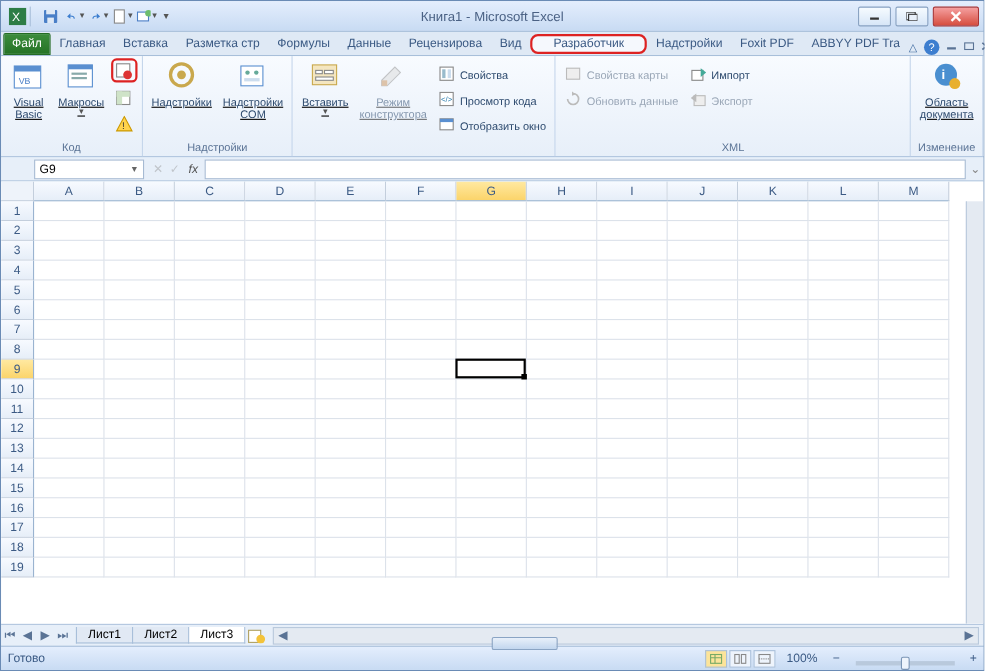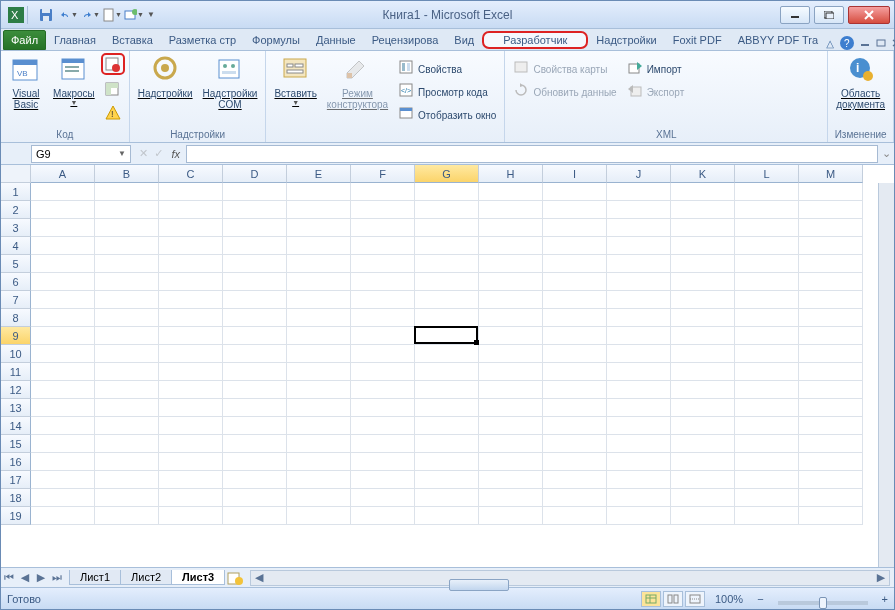--- a/index.html
+++ b/index.html
@@ -62,21 +62,21 @@
 .rowh.active { background:linear-gradient(#ffe9a1,#fbd46a); }
 .cells { display:flex; }
 .cell { width:64px; height:18px; border-right:1px solid #dce2ea; border-bottom:1px solid #dce2ea; }
 .sel { position:absolute; border:2px solid #000; background:transparent; pointer-events:none; }
 .sel::after { content:''; position:absolute; right:-3px; bottom:-3px; width:5px; height:5px; background:#000; }
 
 
 .sheettabs { height:20px; background:#e7eff9; border-top:1px solid #a8bfda; display:flex; align-items:center; font-size:11px; }
 .navbtn { width:16px; height:16px; display:flex; align-items:center; justify-content:center; color:#5a7395; cursor:pointer; }
 .stab { padding:1px 10px; background:#e1e9f4; border:1px solid #a8bfda; border-top:none; margin-right:-1px; cursor:pointer; }
-.stab.active { background:#fff; font-weight:bold; }
+.stab.active { background:#fff; font-weight:normal; }
 .newsheet { width:22px; height:16px; display: flex; align-items: center; justify-content: center; }
 .hscroll { flex:1; height:16px; background:#e4eaf2; border:1px solid #b9c9dc; margin:0 4px; display:flex; align-items:center; }
 .hscroll .track { flex:1; position:relative; }
 .hscroll .thumb { position:absolute; left:30%; width:60px; height:12px; background:linear-gradient(#e8f0fa,#c2d6ee); border:1px solid #8aa4c4; border-radius:2px; top:1px; }
 .vscroll { position:absolute; right:0; top:18px; bottom:0; width:16px; background:#e4eaf2; border-left:1px solid #b9c9dc; }
 
 
 .status { height:22px; background:linear-gradient(#e4eefd,#c8dbf3); border-top:1px solid #a8bfda; display:flex; align-items:center; font-size:11px; color:#3b5a84; padding:0 6px; }
 .status .views { margin-left:auto; display:flex; gap:2px; }
 .vb { width:20px; height:16px; border:1px solid #a8bfda; background:#eef4fc; display:flex; align-items:center; justify-content:center; }

